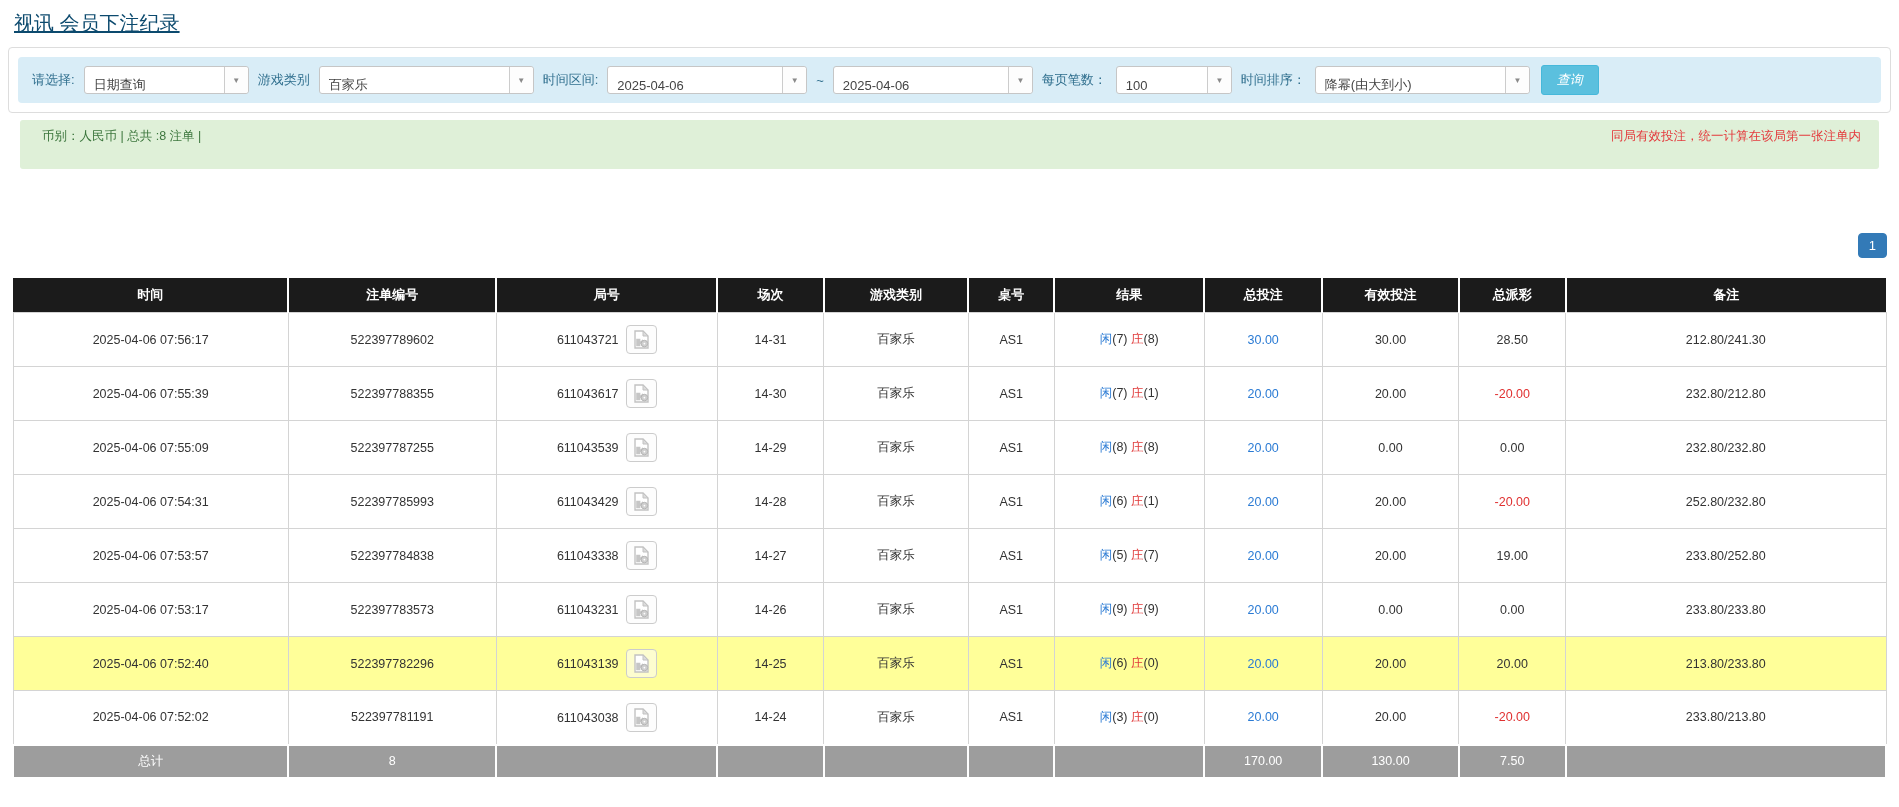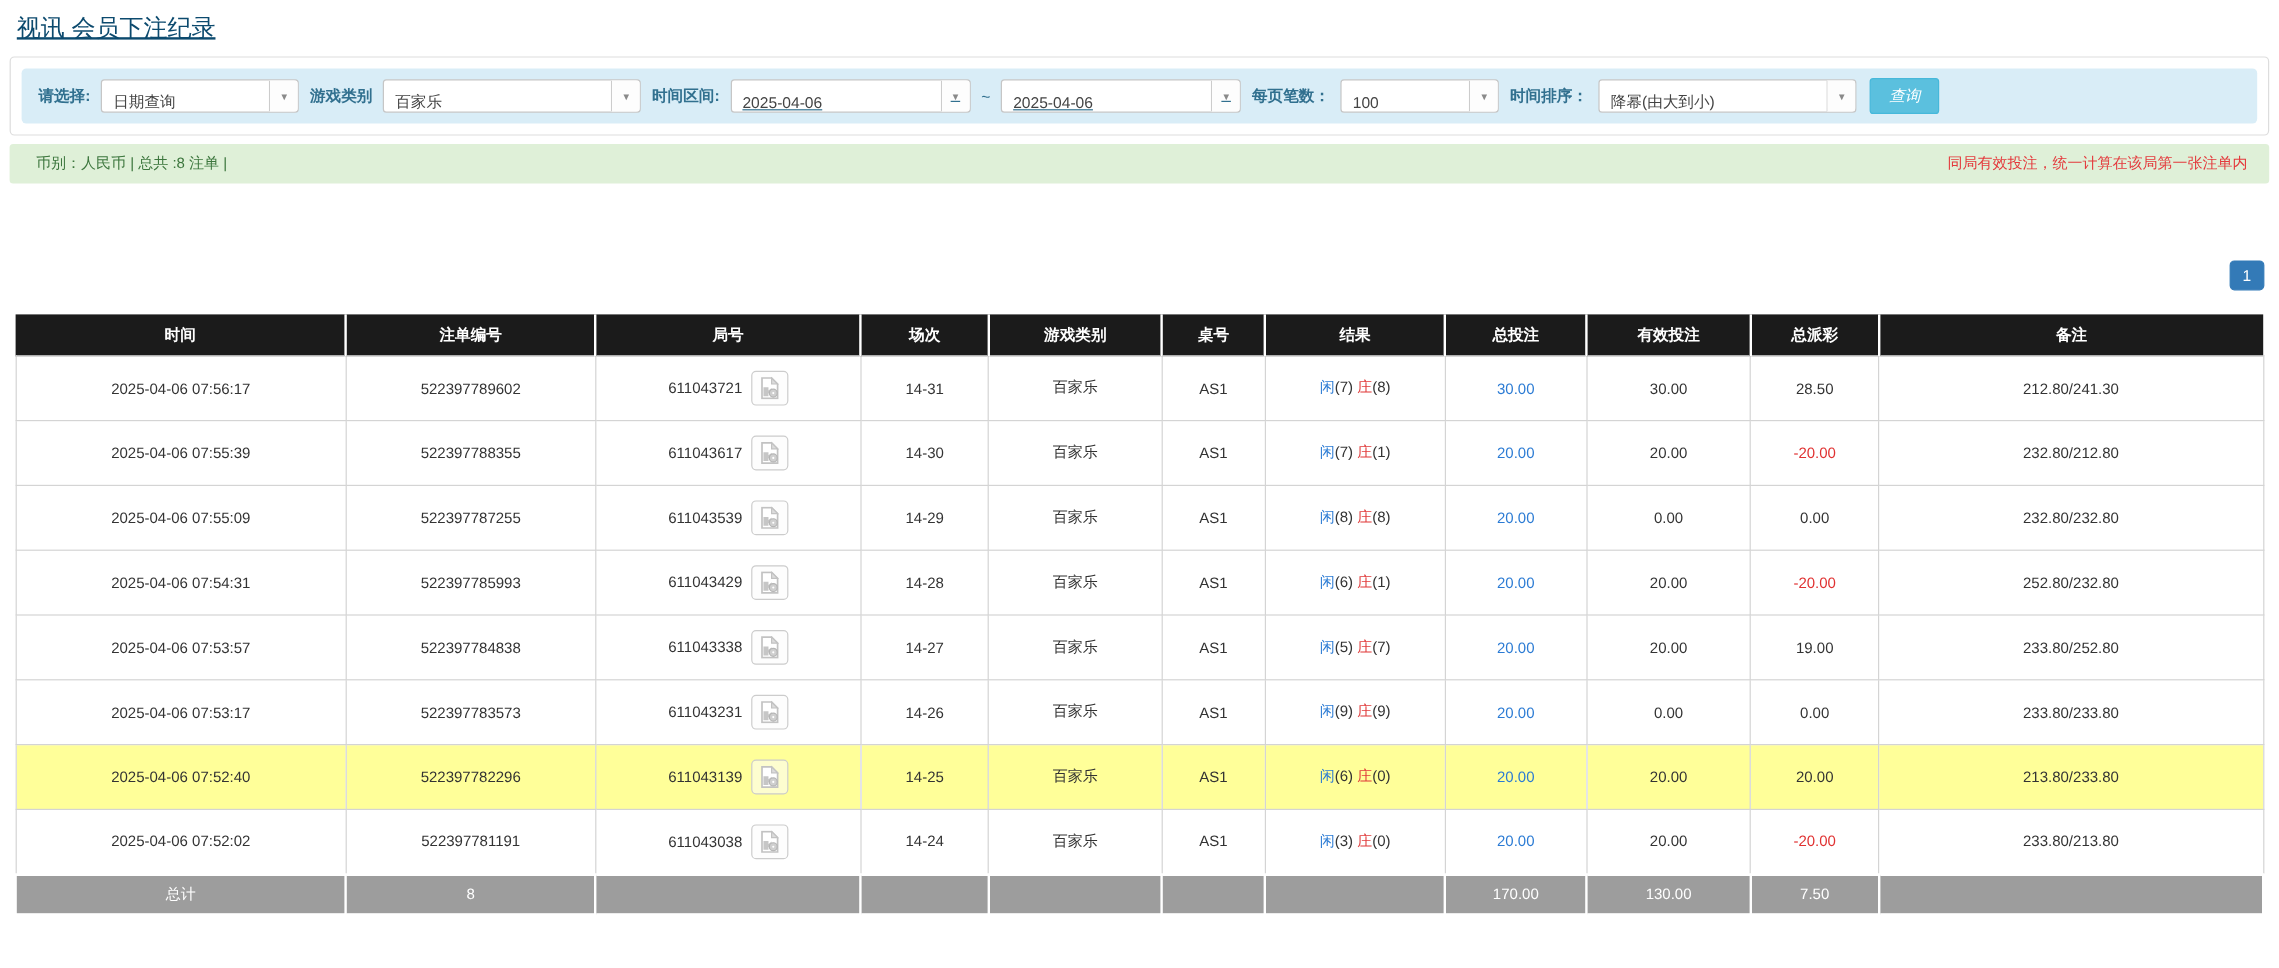--- a/index.html
+++ b/index.html
@@ -12,32 +12,32 @@
   *{box-sizing:border-box;}
   html,body{margin:0;padding:0;background:#fff;
     font-family:"Liberation Sans","DejaVu Sans",sans-serif;color:#333;}
   .page{width:1899px;min-height:807px;}
 
   .page-title{font-size:20px;font-weight:400;color:#0c4a6e;margin:10px 14px 10px 14px;text-decoration:underline;}
 
   .filter-panel{margin:0 8px;border:1px solid #ddd;border-radius:4px;padding:9px;background:#fff;}
   .filter-bar{background:var(--filter-bg);border-radius:4px;padding:8px 14px;
     display:flex;align-items:center;gap:9px;font-size:13px;color:var(--filter-text);}
-  .f-label{font-weight:bold;white-space:nowrap;}
+  .f-label{font-weight:normal;white-space:nowrap;}
   .combo{display:inline-flex;align-items:stretch;background:#fff;border:1px solid #c6c6c6;
     border-radius:3px;height:28px;cursor:pointer;}
   .combo .val{display:flex;align-items:center;padding:18px 9px;font-size:13px;color:#444;flex:1;white-space:nowrap;overflow:hidden;}
   .combo .arrow{width:24px;border-left:1px solid #ccc;display:flex;align-items:center;
     justify-content:center;color:#8a8a8a;font-size:8px;background:#fdfdfd;border-radius:0 3px 3px 0;}
-  .w-select{width:165px;} .w-game{width:215px;} .w-date{width:200px;text-decoration:underline;} .w-size{width:132px;} .w-sort{width:215px;}
+  .w-select{width:165px;} .w-game{width:215px;} .w-date{width:200px;} .w-size{width:116px;} .w-sort{width:215px;}
   .tilde{color:var(--filter-text);}
   .btn-search{background:var(--search-btn);border:1px solid #46b8da;color:#fff;border-radius:3px;
     padding:5px 15px;font-size:13px;cursor:pointer;margin-left:2px;font-style:italic;}
 
-  .summary-bar{margin:7px 8px 0;background:var(--summary-bg);border-radius:3px;padding:8px 14px 8px 22px;
+  .summary-bar{margin:7px 20px 0;background:var(--summary-bg);border-radius:3px;padding:8px 14px 24px 22px;
     font-size:12.5px;color:var(--summary-text);display:flex;justify-content:space-between;align-items:center;gap:12px;}
   .summary-notice{color:var(--notice-red);padding-right:4px;}
 
   .pagination{margin:64px 12px 0;text-align:right;height:28px;}
   .page-btn{display:inline-block;background:var(--page-blue);border:1px solid var(--page-blue);
     color:#fff;font-size:13px;padding:4px 10px;border-radius:4px;cursor:pointer;}
 
   table.records{width:1875px;margin:17px 12px 0;border-collapse:collapse;table-layout:fixed;
     font-size:12.5px;text-align:center;color:#333;}
   thead th{background:var(--header-bg);color:#fff;font-weight:bold;padding:8px 4px;

